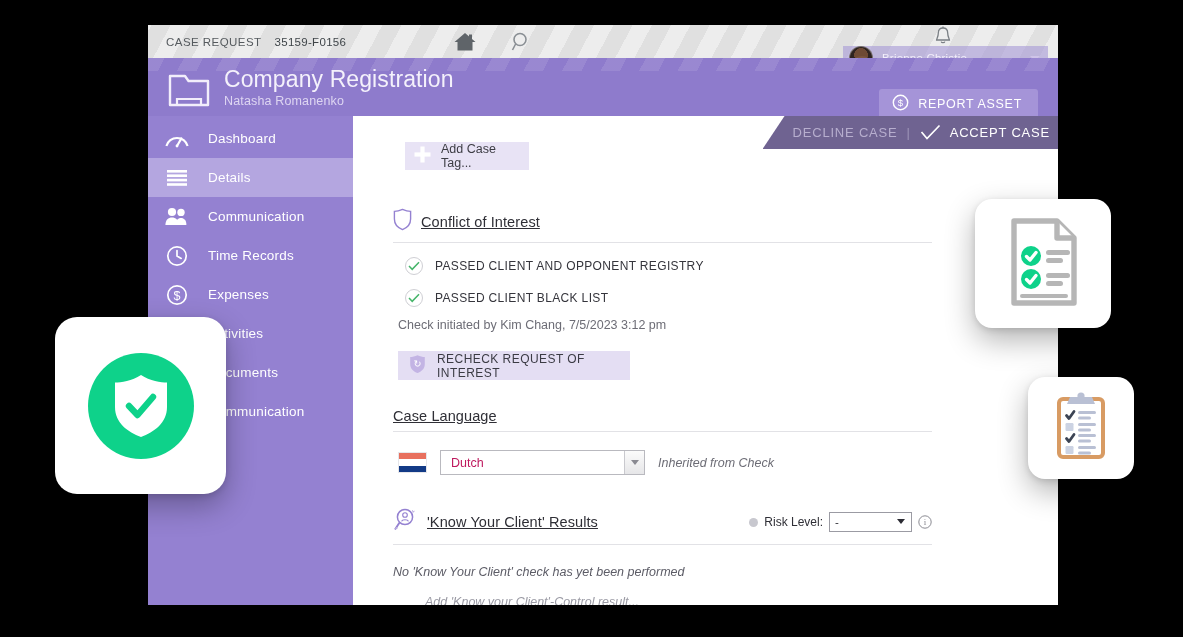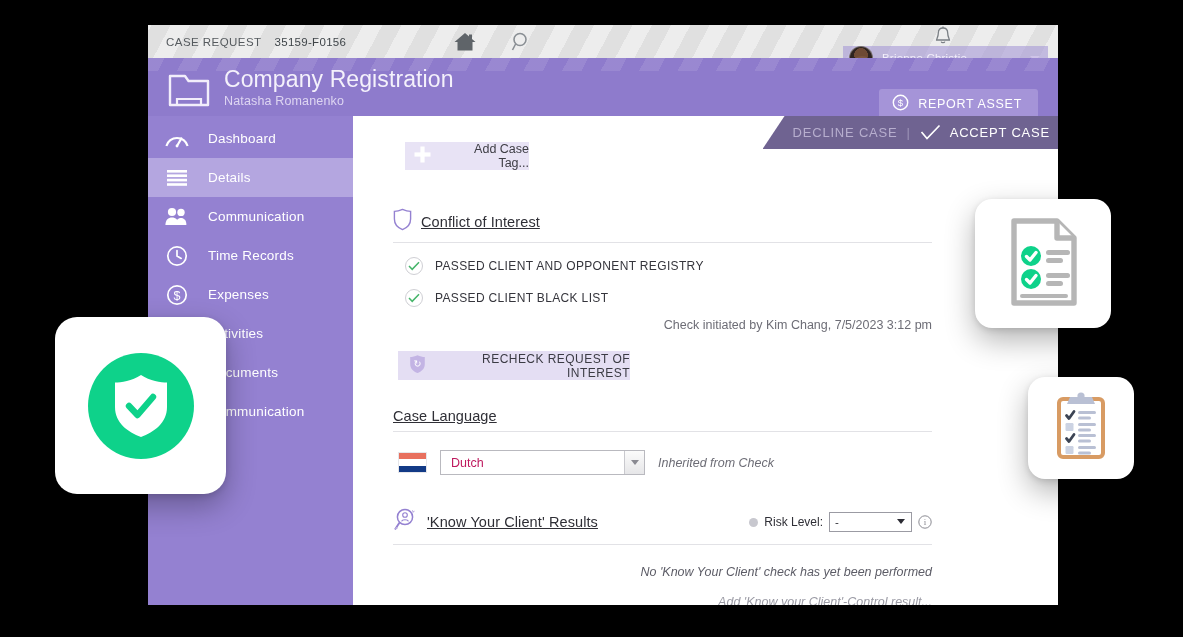--- a/index.html
+++ b/index.html
@@ -135,21 +135,21 @@
     display: flex; align-items: center; gap: 9px;
     padding: 0 16px 0 13px;
     border-radius: 3px 3px 0 0;
     cursor: pointer;
   }
   #report-asset-button .label {
     font-size: 12.5px; color: #ffffff; letter-spacing: 0.7px;
   }
 
   
-  #body-row { display: flex; height: 489px; text-align: right; }
+  #body-row { display: flex; height: 489px; }
 
   #sidebar {
     width: 205px;
     background: #9481d1;
     padding-top: 3px;
     flex: none;
     position: relative;
   }
   .nav-item {
     height: 39px;
@@ -300,21 +300,21 @@
   #risk-caret {
     position: absolute; right: 6px; top: 6px;
     width: 0; height: 0;
     border-left: 4.5px solid transparent;
     border-right: 4.5px solid transparent;
     border-top: 5.5px solid #2b2b33;
   }
   #info-icon-wrap { display: flex; align-items: center; }
   #kyc-empty {
     font-size: 12.5px; color: #5c5c66; font-style: italic;
-    margin-top: 20px; margin-left: 16px;
+    margin-top: 20px; 
   }
   #kyc-add {
     font-size: 12.5px; color: #9a9aa4; font-style: italic;
     margin-top: 16px; margin-left: 32px;
     cursor: pointer;
   }
 
   
   .float-card {
     position: absolute;

